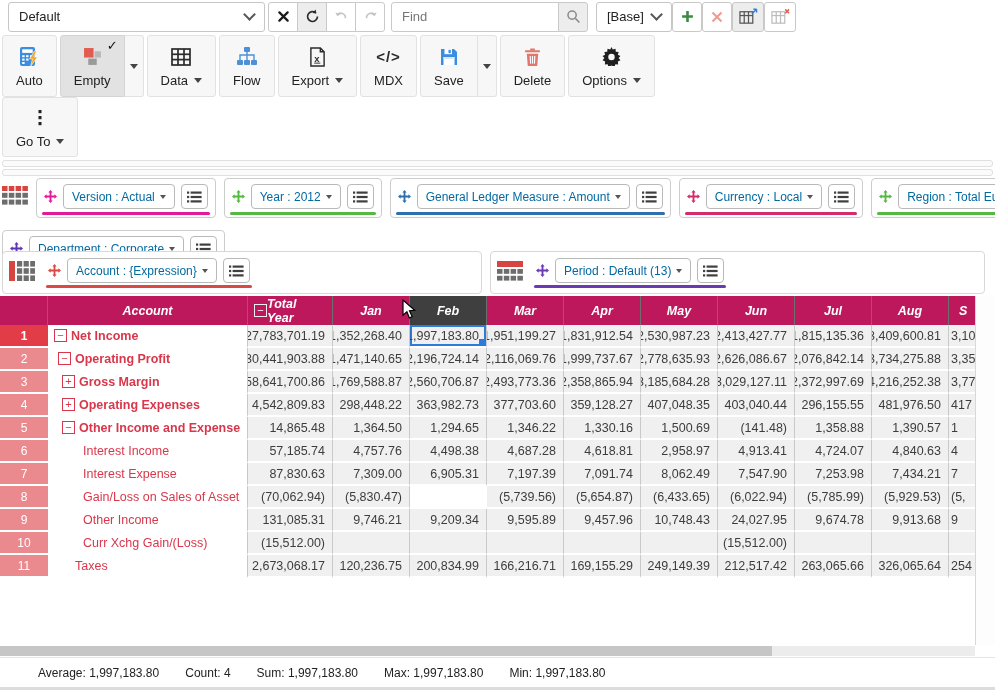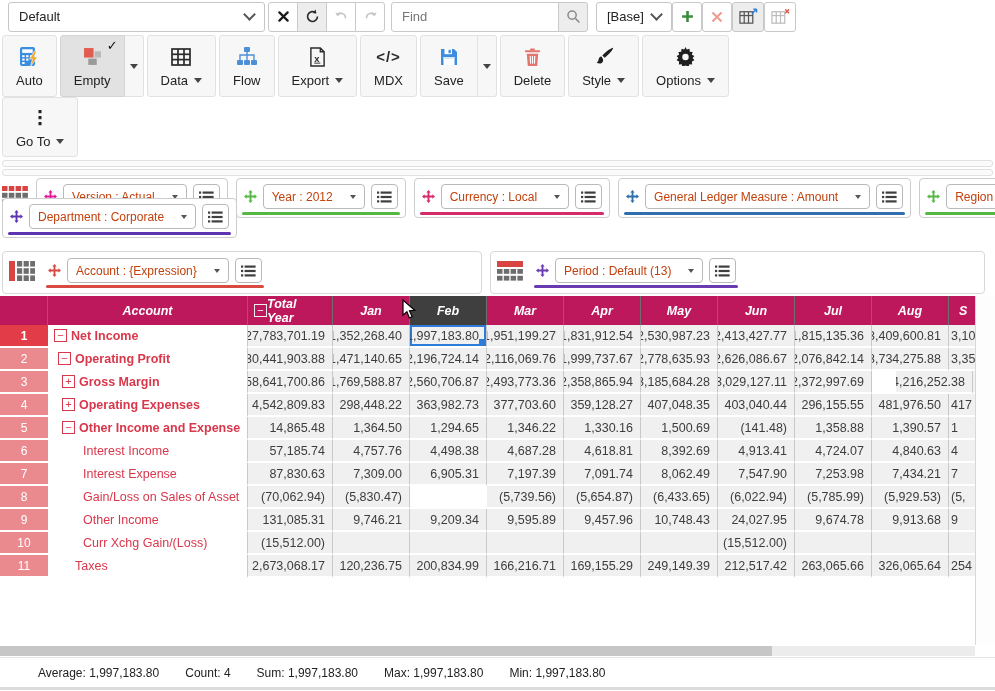--- a/index.html
+++ b/index.html
@@ -52,27 +52,27 @@
   .mdx-glyph{font-size:15px;font-weight:bold;color:#2b2b2b;letter-spacing:1px}
 
   
   .splitter{position:absolute;left:2px;right:2px;height:5px;background:#fbfbfb;
     border:1px solid #e0e0e0;border-radius:3px}
   .s1{top:160px}.s2{top:169px}
 
   
   .pov{position:absolute;display:flex;gap:8px;align-items:flex-start;white-space:nowrap}
   .pov1{top:178px;left:2px}
-  .pov2{top:198px;left:2px}
+  .pov2{top:230px;left:2px}
   .axis-icon{margin-top:8px;flex:none}
   .chip{display:flex;align-items:center;gap:6px;padding:5px 7px 8px 7px;position:relative;flex:none}
   .chip.boxed{border:1px solid #ccc;border-radius:4px;background:#fff}
   .chip .underline{position:absolute;left:5px;right:5px;bottom:2px;height:3px;border-radius:2px}
   .chip-select{border:1px solid #b9b9b9;border-radius:4px;height:25px;display:flex;align-items:center;
-    gap:17px;padding:0 8px;background:#fff;font-size:12px;color:#c2410c;cursor:pointer;box-sizing:border-box}
+    gap:5px;padding:0 8px;background:#fff;font-size:12px;color:#0369a1;cursor:pointer;box-sizing:border-box}
   .list-btn{width:27px;height:25px;border:1px solid #b9b9b9;border-radius:4px;background:#fff;
     display:flex;align-items:center;justify-content:center;cursor:pointer;box-sizing:border-box}
 
   
   .axes{top:251px;left:2px;display:flex;gap:8px;position:absolute}
   .axis-panel{border:1px solid #d8d8d8;border-radius:4px;background:#fff;height:43px;
     display:flex;align-items:center;gap:6px;padding:0 6px;box-sizing:border-box}
   .axis-panel .chip{padding-top:2px;padding-bottom:6px}
   .axis-panel .underline{bottom:1px}
   .panel-rows{width:480px}
@@ -326,32 +326,20 @@
             <line x1="12.4" y1="9" x2="12" y2="17"></line>
           </g>
         </svg>
     </span>
     <span class="lbl">
         <span>Delete</span>
       </span>
   </div>
   <div class="tile">
     <span class="ticon">
-      <svg width="20" height="20" viewBox="0 0 20 20">
-          <path fill="#1f1f1f" d="M19.2 0.8 C16.5 1.1 11 5.5 8.4 8.6 L10.6 10.8 C13.7 8.2 18.9 3.5 19.2 0.8 Z"></path>
-          <path fill="#1f1f1f" d="M7.5 9.5 C5.6 9.7 4.8 11 4.6 12.5 C4.4 13.9 4 14.9 2.6 15.5 C3.9 16.6 6.1 17 7.6 16 C9.1 15.1 9.6 13.2 8.8 11.7 Z"></path>
-        </svg>
-    </span>
-    <span class="lbl">
-        <span>Style</span>
-        <span class="tri"></span>
-      </span>
-  </div>
-  <div class="tile">
-    <span class="ticon">
       <svg width="19" height="19" viewBox="0 0 20 20">
           <path fill="#1f1f1f" d="M10 0 L11.3 2.7 L14.2 1.9 L14.5 4.9 L17.5 5.2 L16.7 8.1 L19.4 9.4 L17.5 11.7 L19.4 14 L16.7 15.3 L17 18.3 L14 18.1 L13.3 21 L10 19.4 L6.7 21 L6 18.1 L3 18.3 L3.3 15.3 L0.6 14 L2.5 11.7 L0.6 9.4 L3.3 8.1 L2.5 5.2 L5.5 4.9 L5.8 1.9 L8.7 2.7 Z"></path>
           <circle cx="10" cy="10.5" r="3.4" fill="#f7f7f7"></circle>
         </svg>
     </span>
     <span class="lbl">
         <span>Options</span>
         <span class="tri"></span>
       </span>
   </div>
@@ -438,61 +426,61 @@
             <rect x="3.6" y="4.9" width="11" height="2.2"></rect>
             <rect y="9.3" width="2.2" height="2.2"></rect>
             <rect x="3.6" y="9.3" width="11" height="2.2"></rect>
           </g>
         </svg>
       </div>
       <span class="underline" style="background:#54b843"></span>
     </div>
     <div class="chip boxed">
       <svg width="13" height="13" viewBox="0 0 14 14">
-        <path fill="#d52b6a" d="M7 0 L9.3 2.8 L8 2.8 L8 6 L11.2 6 L11.2 4.7 L14 7 L11.2 9.3 L11.2 8 L8 8 L8 11.2 L9.3 11.2 L7 14 L4.7 11.2 L6 11.2 L6 8 L2.8 8 L2.8 9.3 L0 7 L2.8 4.7 L2.8 6 L6 6 L6 2.8 L4.7 2.8 Z"></path>
+        <path fill="#2f6fad" d="M7 0 L9.3 2.8 L8 2.8 L8 6 L11.2 6 L11.2 4.7 L14 7 L11.2 9.3 L11.2 8 L8 8 L8 11.2 L9.3 11.2 L7 14 L4.7 11.2 L6 11.2 L6 8 L2.8 8 L2.8 9.3 L0 7 L2.8 4.7 L2.8 6 L6 6 L6 2.8 L4.7 2.8 Z"></path>
       </svg>
       <div class="chip-select">
-        <span class="chip-label">Currency : Local</span>
+        <span class="chip-label">General Ledger Measure : Amount</span>
         <span class="tri tri-sm"></span>
       </div>
       <div class="list-btn">
         <svg width="15" height="12" viewBox="0 0 15 12">
           <g fill="#3f3f3f">
             <rect y="0.5" width="2.2" height="2.2"></rect>
             <rect x="3.6" y="0.5" width="11" height="2.2"></rect>
             <rect y="4.9" width="2.2" height="2.2"></rect>
             <rect x="3.6" y="4.9" width="11" height="2.2"></rect>
             <rect y="9.3" width="2.2" height="2.2"></rect>
             <rect x="3.6" y="9.3" width="11" height="2.2"></rect>
           </g>
         </svg>
       </div>
-      <span class="underline" style="background:#d52b6a"></span>
+      <span class="underline" style="background:#2f6fad"></span>
     </div>
     <div class="chip boxed">
       <svg width="13" height="13" viewBox="0 0 14 14">
-        <path fill="#2f6fad" d="M7 0 L9.3 2.8 L8 2.8 L8 6 L11.2 6 L11.2 4.7 L14 7 L11.2 9.3 L11.2 8 L8 8 L8 11.2 L9.3 11.2 L7 14 L4.7 11.2 L6 11.2 L6 8 L2.8 8 L2.8 9.3 L0 7 L2.8 4.7 L2.8 6 L6 6 L6 2.8 L4.7 2.8 Z"></path>
+        <path fill="#d52b6a" d="M7 0 L9.3 2.8 L8 2.8 L8 6 L11.2 6 L11.2 4.7 L14 7 L11.2 9.3 L11.2 8 L8 8 L8 11.2 L9.3 11.2 L7 14 L4.7 11.2 L6 11.2 L6 8 L2.8 8 L2.8 9.3 L0 7 L2.8 4.7 L2.8 6 L6 6 L6 2.8 L4.7 2.8 Z"></path>
       </svg>
       <div class="chip-select">
-        <span class="chip-label">General Ledger Measure : Amount</span>
+        <span class="chip-label">Currency : Local</span>
         <span class="tri tri-sm"></span>
       </div>
       <div class="list-btn">
         <svg width="15" height="12" viewBox="0 0 15 12">
           <g fill="#3f3f3f">
             <rect y="0.5" width="2.2" height="2.2"></rect>
             <rect x="3.6" y="0.5" width="11" height="2.2"></rect>
             <rect y="4.9" width="2.2" height="2.2"></rect>
             <rect x="3.6" y="4.9" width="11" height="2.2"></rect>
             <rect y="9.3" width="2.2" height="2.2"></rect>
             <rect x="3.6" y="9.3" width="11" height="2.2"></rect>
           </g>
         </svg>
       </div>
-      <span class="underline" style="background:#2f6fad"></span>
+      <span class="underline" style="background:#d52b6a"></span>
     </div>
     <div class="chip boxed">
       <svg width="13" height="13" viewBox="0 0 14 14">
         <path fill="#54b843" d="M7 0 L9.3 2.8 L8 2.8 L8 6 L11.2 6 L11.2 4.7 L14 7 L11.2 9.3 L11.2 8 L8 8 L8 11.2 L9.3 11.2 L7 14 L4.7 11.2 L6 11.2 L6 8 L2.8 8 L2.8 9.3 L0 7 L2.8 4.7 L2.8 6 L6 6 L6 2.8 L4.7 2.8 Z"></path>
       </svg>
       <div class="chip-select">
         <span class="chip-label">Region : Total Europe</span>
       </div>
       <span class="underline" style="background:#54b843"></span>
     </div>
@@ -665,21 +653,21 @@
             <div class="albl">Gross Margin</div>
           </div>
           <div class="c c-val" style="width: 85px;">58,641,700.86</div>
           <div class="c c-val" style="width: 77px;">1,769,588.87</div>
           <div class="c c-val" style="width: 77px;">2,560,706.87</div>
           <div class="c c-val" style="width: 77px;">2,493,773.36</div>
           <div class="c c-val" style="width: 77px;">2,358,865.94</div>
           <div class="c c-val" style="width: 77px;">3,185,684.28</div>
           <div class="c c-val" style="width: 77px;">3,029,127.11</div>
           <div class="c c-val" style="width: 77px;">2,372,997.69</div>
-          <div class="c c-val" style="width: 77px; margin-left: 24px;">4,216,252.38</div>
+          <div class="c c-val" style="width: 77px;">4,216,252.38</div>
           <div class="c c-val clip" style="width: 77px;">3,774</div>
         </div>
         <div class="grow">
           <div class="c c-num">4</div>
           <div class="c c-acct b">
             <div class="exp" style="margin-left: 8px;">+</div>
             <div class="albl">Operating Expenses</div>
           </div>
           <div class="c c-val" style="width: 85px;">4,542,809.83</div>
           <div class="c c-val" style="width: 77px;">298,448.22</div>
@@ -713,21 +701,21 @@
           <div class="c c-num">6</div>
           <div class="c c-acct">
             <div class="spacer" style="margin-left: 12px;"></div>
             <div class="albl">Interest Income</div>
           </div>
           <div class="c c-val" style="width: 85px;">57,185.74</div>
           <div class="c c-val" style="width: 77px;">4,757.76</div>
           <div class="c c-val" style="width: 77px;">4,498.38</div>
           <div class="c c-val" style="width: 77px;">4,687.28</div>
           <div class="c c-val" style="width: 77px;">4,618.81</div>
-          <div class="c c-val" style="width: 77px;">8,392.69</div>
+          <div class="c c-val" style="width: 77px;">2,958.97</div>
           <div class="c c-val" style="width: 77px;">4,913.41</div>
           <div class="c c-val" style="width: 77px;">4,724.07</div>
           <div class="c c-val" style="width: 77px;">4,840.63</div>
           <div class="c c-val clip" style="width: 77px;">4</div>
         </div>
         <div class="grow">
           <div class="c c-num">7</div>
           <div class="c c-acct">
             <div class="spacer" style="margin-left: 12px;"></div>
             <div class="albl">Interest Expense</div>

